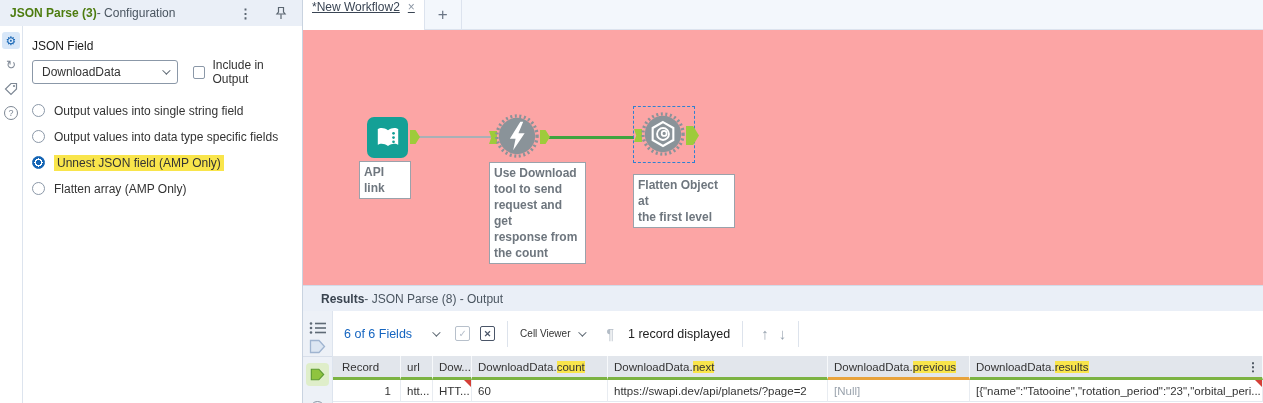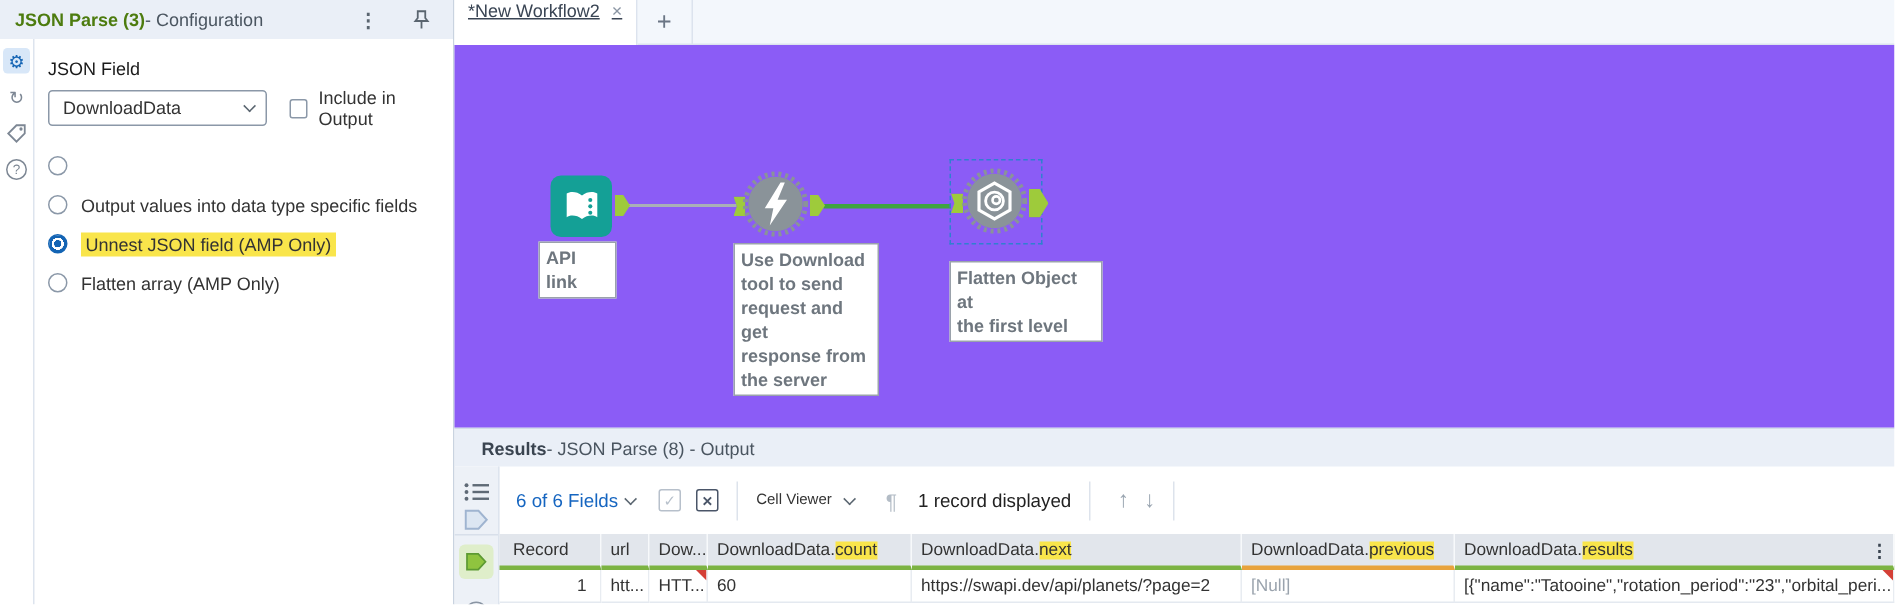--- a/index.html
+++ b/index.html
@@ -43,21 +43,21 @@
   
   .main { flex:1; display:flex; flex-direction:column; min-width:0; }
   .tabbar { height:30px; background:#f3f7fc; border-bottom:1px solid #dce3ee; display:flex; flex:0 0 auto; }
   .tab { height:30px; margin-bottom:-1px; background:#fff; border-right:1px solid #dce3ee;
     display:flex; padding:0 9px; font-size:12px; color:#3a4554; cursor:pointer;text-decoration:underline; }
   .tab-close { margin-left:8px; color:#8a95a3; font-size:12px; cursor:pointer; }
   .tab-new { width:37px; height:30px; border-right:1px solid #dce3ee; display:flex; align-items:center;
     justify-content:center; color:#6b7685; font-size:17px; cursor:pointer; }
 
   
-  .canvas { flex:1; position:relative; background:#8b5cf6; }
+  .canvas { flex:1; position:relative; background:#fca5a5; }
   .conn { position:absolute; height:2px; }
   .conn.gray { background:#a9b0b6; }
   .conn.green { background:#3fa43f; height:2.5px; }
   .tool-icon-box { position:absolute; width:41px; height:41px; background:#14a096; border-radius:7px;
     display:flex; align-items:center; justify-content:center; cursor:pointer; }
   .gear-tool { position:absolute; width:44px; height:44px; cursor:pointer; }
   .anchor-out { position:absolute; background:#9ecb3b; outline:1px solid #6f9f37;
     clip-path:polygon(0 0, 55% 0, 100% 50%, 55% 100%, 0 100%); cursor:pointer; }
   .anchor-in { position:absolute; background:#9ecb3b; outline:1px solid #6f9f37;
     clip-path:polygon(0 0, 100% 0, 100% 100%, 0 100%, 28% 50%); cursor:pointer; }
@@ -72,21 +72,21 @@
   .results-header b { color:#3a4450; }
   .results-body { flex:1; display:flex; min-height:0; }
   .results-rail { width:30px; background:#edf1f7; border-right:1px solid #dde4ee; position:relative; overflow:hidden; }
   .rail-divider { position:absolute; left:0; right:0; top:45px; height:1px; background:#d8dfea; }
   .anchor-pill { position:absolute; left:3px; top:52px; width:23px; height:23px; background:#dfeeca;
     border-radius:4px; display:flex; align-items:center; justify-content:center; cursor:pointer; }
   .rail-circle { position:absolute; left:7px; top:90px; width:15px; height:15px; border:1.4px solid #8a95a3;
     border-radius:50%; color:#8a95a3; font-size:9px; display:flex; align-items:center; justify-content:center; }
   .results-content { flex:1; display:flex; flex-direction:column; min-width:0; }
   .results-toolbar { height:45px; display:flex; align-items:center; padding-left:11px; flex:0 0 auto; }
-  .fields-label { color:#1565c0; font-size:12.5px; display:flex; align-items:center; gap:4px; cursor:pointer; }
+  .fields-label { color:#1565c0; font-size:12.5px; display:flex; align-items:center; gap:20px; cursor:pointer; }
   .fields-label .chev { border-color:#5a6570; }
   .tb-icon { width:15px; height:15px; border-radius:2px; display:flex; align-items:center;
     justify-content:center; cursor:pointer; }
   .icon-check { border:1.5px solid #b7c0cb; color:#b7c0cb; font-size:10px; margin-left:17px; }
   .icon-xbox { border:1.5px solid #4a5568; color:#4a5568; font-size:9px; font-weight:bold; margin-left:10px; }
   .tb-sep { width:1px; height:26px; background:#dde3ec; margin:0 12px; }
   .cellviewer { font-size:10px; color:#333; display:flex; align-items:center; gap:8px; cursor:pointer; }
   .pilcrow { color:#b3bcc6; font-size:14px; margin:0 14px 0 22px; cursor:pointer; }
   .records-text { font-size:12.5px; color:#222; }
   .tb-arrow { color:#9aa5b1; font-size:15px; cursor:pointer; }
@@ -148,20 +148,21 @@
             <span class="chev"></span>
           </div>
           <div class="cbx-wrap">
             <span class="checkbox"></span>
             <span>Include in Output</span>
           </div>
         </div>
         <div class="radio-list">
           <div class="radio-row">
             <span class="radio"></span>
+            <span class="opt-label">Output values into single string field</span>
           </div>
           <div class="radio-row">
             <span class="radio"></span>
             <span class="opt-label">Output values into data type specific fields</span>
           </div>
           <div class="radio-row">
             <span class="radio sel"></span>
             <span class="opt-label hl">Unnest JSON field (AMP Only)</span>
           </div>
           <div class="radio-row">
@@ -221,21 +222,21 @@
         </svg>
       </div>
       <div class="anchor-out" style="left:383px; top:96px; width:13px; height:19px;"></div>
 
       <div class="annotation" style="left:56px; top:131px; width:52px;">API link</div>
       <div class="annotation" style="left:186px; top:132px; width:97px;">
         <div>Use Download</div>
         <div>tool to send</div>
         <div>request and get</div>
         <div>response from</div>
-        <div>the server</div>
+        <div>the count</div>
       </div>
       <div class="annotation" style="left:330px; top:144px; width:102px;">
         <div>Flatten Object at</div>
         <div>the first level</div>
       </div>
     </div>
 
     <div class="results">
       <div class="results-header">
         <b>Results</b>

